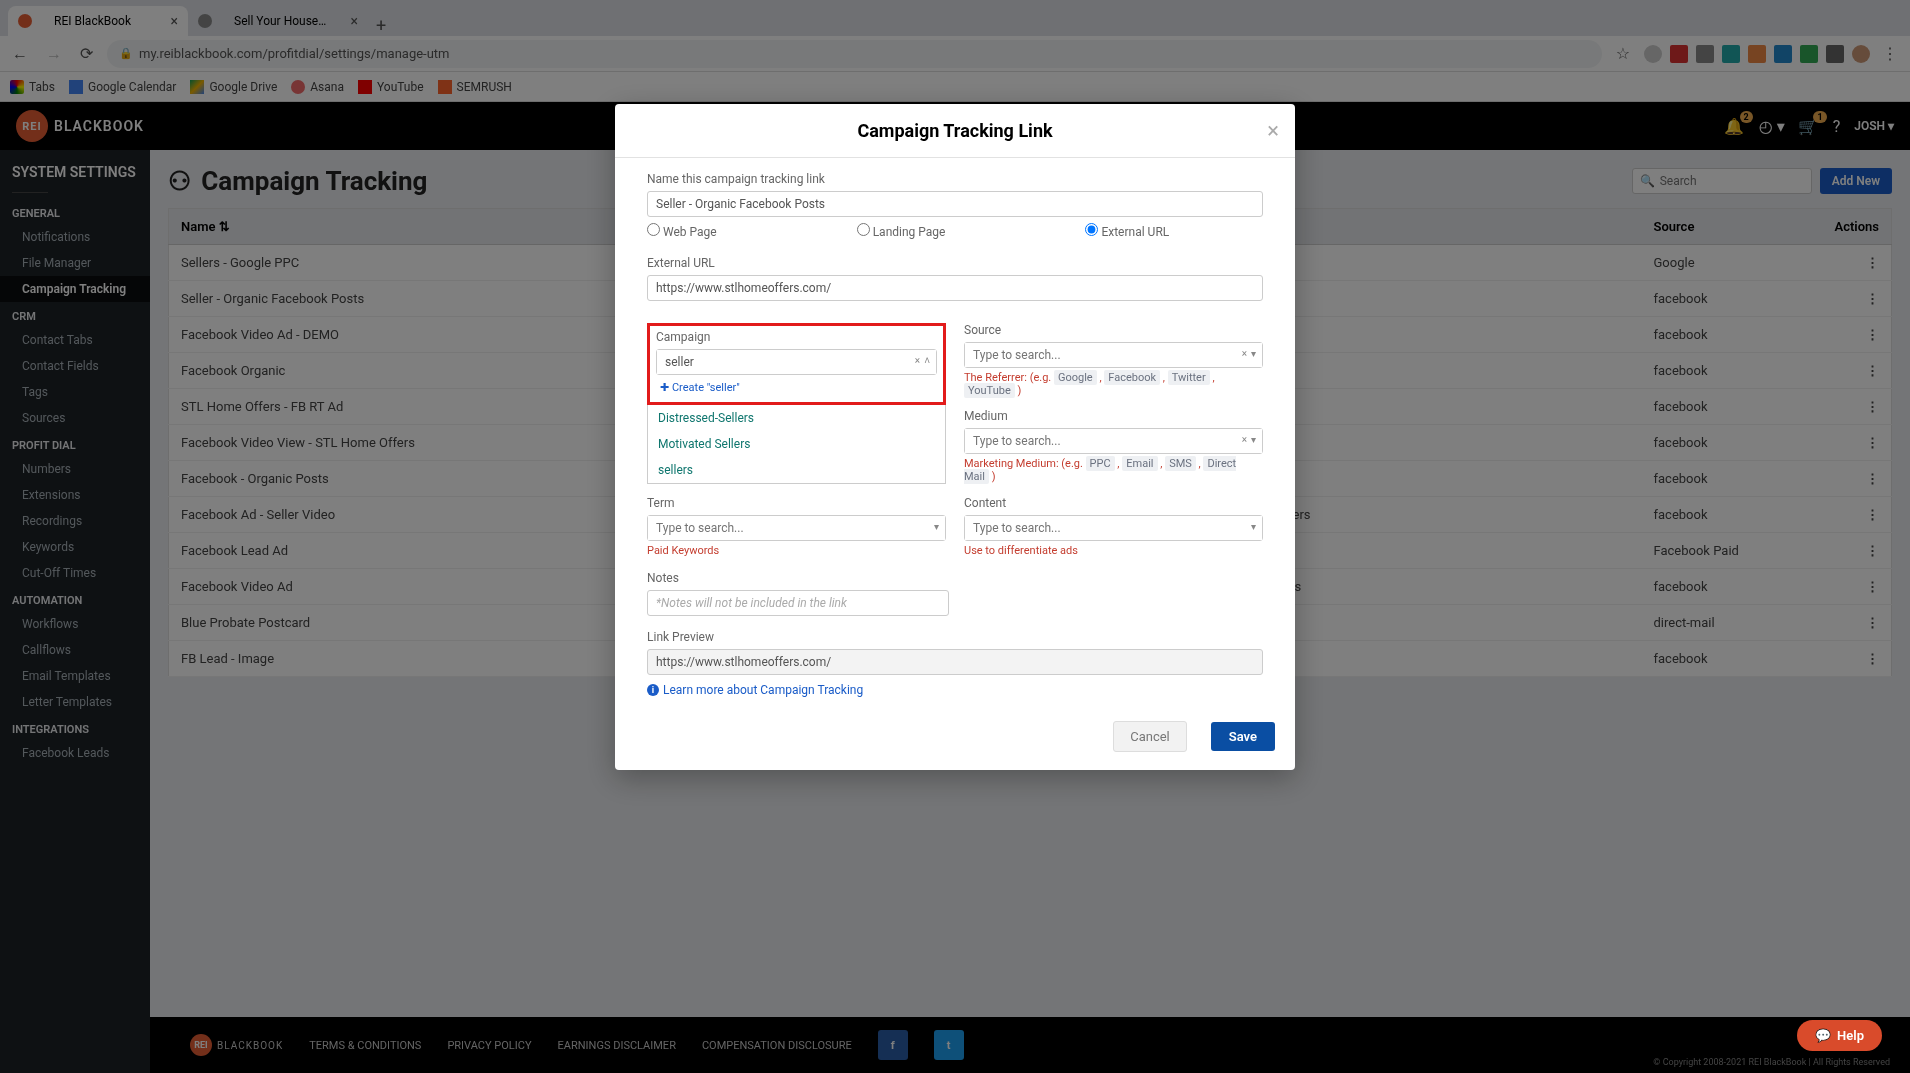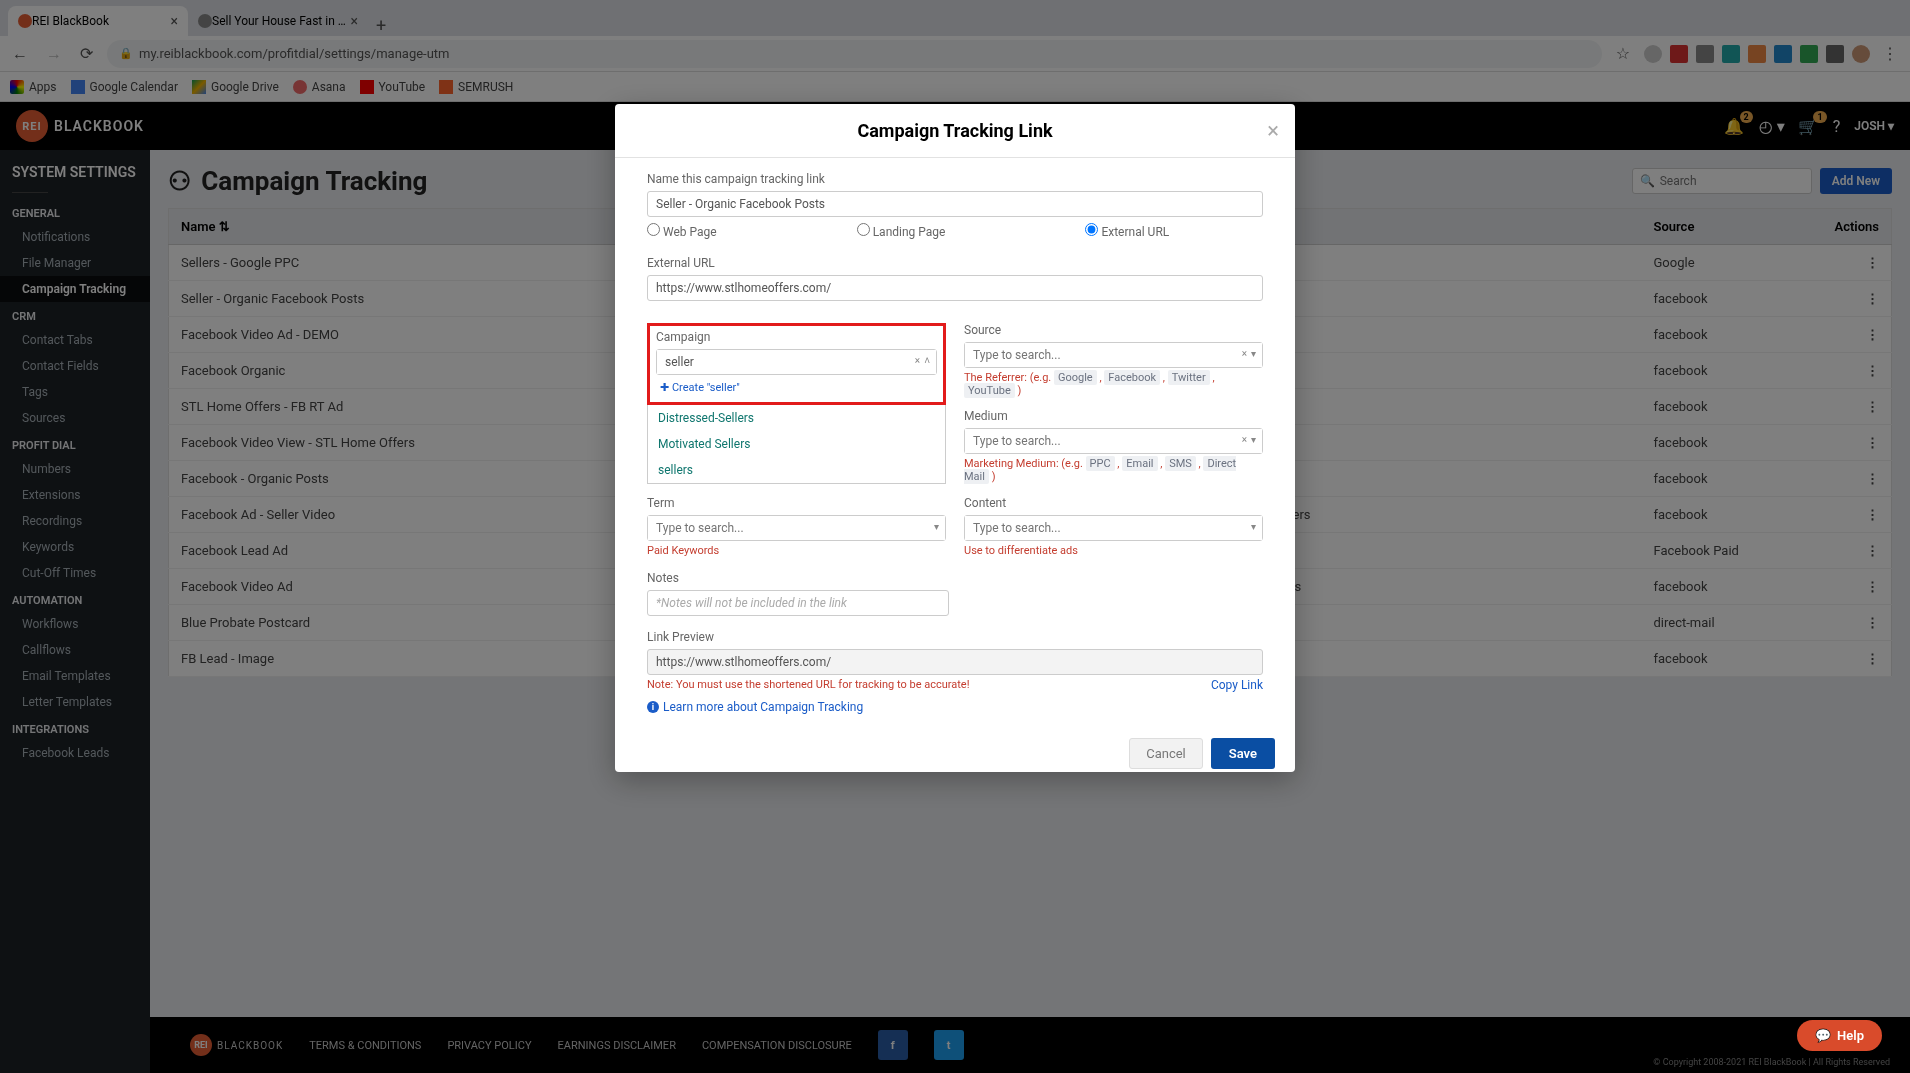--- a/index.html
+++ b/index.html
@@ -1,20 +1,20 @@
 <!DOCTYPE html>
 <html><head>
 <meta charset="utf-8">
 <style>
 * { box-sizing: border-box; margin: 0; padding: 0; font-family: -apple-system, BlinkMacSystemFont, "Segoe UI", Roboto, Arial, sans-serif; }
 body { background: #f1f3f4; overflow: hidden; }
 
 
 .browser-tabs { background: #dee1e6; height: 36px; display: flex; align-items: flex-end; padding: 0 8px; }
-.tab { background: #fff; height: 30px; padding: 0 10px; display: flex; align-items: center; gap: 0; font-size: 12px; border-radius: 8px 8px 0 0; min-width: 180px; max-width: 180px; }
+.tab { background: #fff; height: 30px; padding: 0 10px; display: flex; align-items: center; gap: 22px; font-size: 12px; border-radius: 8px 8px 0 0; min-width: 180px; max-width: 180px; }
 .tab.inactive { background: transparent; }
 .tab-favicon { width: 14px; height: 14px; border-radius: 50%; background: #e75f35; display: inline-block; }
 .tab-favicon.grey { background: #888; border-radius: 50%; }
 .tab-title { flex: 1; white-space: nowrap; overflow: hidden; text-overflow: ellipsis; }
 .tab-close { font-size: 14px; color: #555; }
 .new-tab { padding: 0 8px; font-size: 18px; color: #555; }
 
 .browser-toolbar { background: #fff; height: 36px; display: flex; align-items: center; padding: 0 8px; gap: 10px; border-bottom: 1px solid #ddd; }
 .nav-btn { font-size: 16px; color: #555; padding: 0 4px; }
 .nav-btn.disabled { color: #bbb; }
@@ -70,21 +70,21 @@
 .hint .tag { background: #eef0f3; padding: 1px 4px; border-radius: 2px; color: #6b7280; }
 .row { display: flex; gap: 18px; margin-top: 12px; }
 .col { flex: 1; }
 .radio-row { display: flex; gap: 140px; margin: 6px 0 12px; font-size: 14px; color: #333; }
 .combo { border: 1px solid #ccc; border-radius: 3px; position: relative; }
 .combo-input { width: 100%; border: none; padding: 5px 8px; font-size: 12px; color: #555; }
 .combo-toggle { position: absolute; right: 6px; top: 5px; font-size: 10px; color: #888; display: flex; gap: 4px; }
 .dropdown { border: 1px solid #ccc; border-top: none; background: #fff; }
 .dropdown-item { padding: 6px 10px; font-size: 12px; color: #0f766e; }
 .highlight-box { border: 3px solid #e21b1b; padding: 4px 6px 2px; margin-top: 10px; }
-.modal-footer { padding: 10px 20px 3px; display: flex; justify-content: flex-end; gap: 8px; }
+.modal-footer { padding: 10px 20px 18px; display: flex; justify-content: flex-end; gap: 24px; align-items: center; }
 .btn-cancel { background: #f2f2f2; border: 1px solid #ddd; padding: 7px 16px; font-size: 13px; border-radius: 3px; color: #777; }
 .btn-save { background: #0a4ea3; color: #ffffff; border: none; padding: 7px 18px; font-size: 13px; font-weight: 600; border-radius: 3px; }
 .copy-link { text-align: right; color: #1a5cc8; font-size: 12px; margin-top: 3px; }
 .learn-more { color: #1a5cc8; font-size: 12px; margin-top: 8px; display: flex; align-items: center; gap: 4px; }
 .info-circle { display: inline-block; width: 12px; height: 12px; border-radius: 50%; background: #1a5cc8; color: #fff; font-size: 9px; text-align: center; line-height: 12px; font-weight: bold; }
 
 .footer-bar { position: fixed; bottom: 0; left: 150px; right: 0; background: #000; color: #c8c8c8; height: 56px; display: flex; align-items: center; padding: 0 40px; gap: 26px; font-size: 11px; }
 .footer-logo { display: flex; align-items: center; gap: 5px; }
 .footer-logo .logo-badge { width: 22px; height: 22px; font-size: 9px; }
 .footer-social { width: 30px; height: 30px; background: #2b5fa8; border-radius: 3px; display: flex; align-items: center; justify-content: center; color: #fff; font-weight: bold; }
@@ -128,21 +128,21 @@
     <span class="ext-icon" style="background:#3a5"></span>
     <span class="ext-icon" style="background:#666"></span>
     <span class="ext-icon" style="background:#c97;border-radius:50%"></span>
     <span class="nav-btn">⋮</span>
   </div>
 </div>
 
 <div class="bookmarks-bar">
   <span class="bm">
       <span class="bm-icon" style="background:conic-gradient(red,yellow,green,blue,red);border-radius:2px"></span>
-      <span>Apps</span>
+      <span>Tabs</span>
     </span>
   <span class="bm">
       <span class="bm-icon" style="background:#4285f4"></span>
       <span>Google Calendar</span>
     </span>
   <span class="bm">
       <span class="bm-icon" style="background:linear-gradient(135deg,#0f9d58,#f4b400,#4285f4)"></span>
       <span>Google Drive</span>
     </span>
   <span class="bm">
@@ -395,24 +395,20 @@
         </div>
         <div class="hint">Use to differentiate ads</div>
       </div>
     </div>
 
     <label style="margin-top:14px">Notes</label>
     <input class="field-input" style="width: 49%;" placeholder="*Notes will not be included in the link">
 
     <label style="margin-top:14px">Link Preview</label>
     <input class="field-input" style="background: rgb(243, 243, 243);" readonly="" value="https://www.stlhomeoffers.com/">
-    <div style="display:flex;justify-content:space-between">
-      <div class="hint">Note: You must use the shortened URL for tracking to be accurate!</div>
-      <div class="copy-link">Copy Link</div>
-    </div>
     <div class="learn-more">
         <span class="info-circle">i</span>
         <span>Learn more about Campaign Tracking</span>
       </div>
   </div>
   <div class="modal-footer">
     <button class="btn-cancel">Cancel</button>
     <button class="btn-save">Save</button>
   </div>
 </div>

